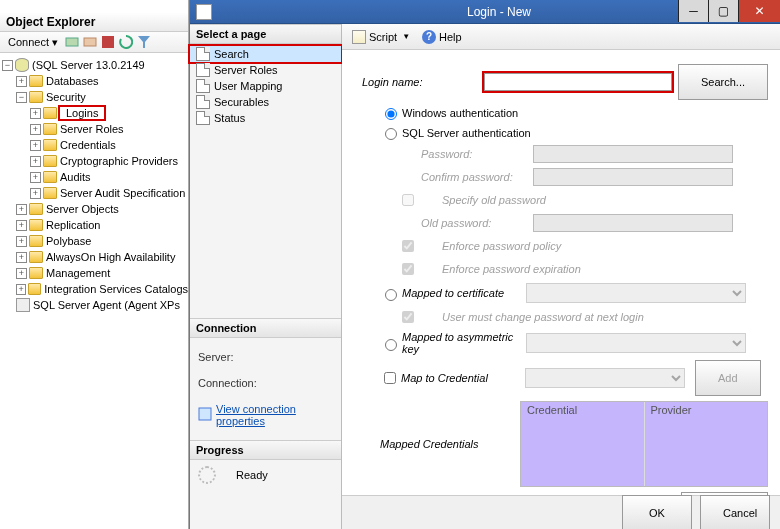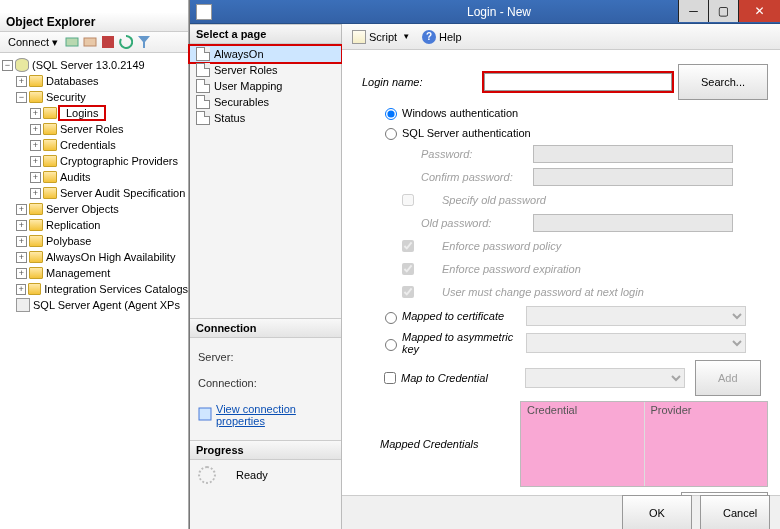--- a/index.html
+++ b/index.html
@@ -51,21 +51,21 @@
   .lbl{ width:130px; color:#000;font-style:italic;}
   .lbl.dis{ color:#a0a0a0;margin-left:23px;}
   .input{ height:18px; border:1px solid #999; background:#fff; padding:0 3px;}
   .input.dis{ background:#e8e8e8; border-color:#bbb;}
   .searchbtn, .btn{ height:36px; border:1px solid #999; background:linear-gradient(#fefefe,#e3e3e3); padding:0 22px; cursor:pointer;}
   .btn.dis{ color:#a0a0a0;}
   .radio, .check{ width:12px; height:12px; margin-right:5px;}
   .sub{ margin-left:18px;}
   .sub2{ margin-left:36px;}
   select.input{ height:20px;}
-  .cred-table{ border:1px solid #bbb; height:86px; background:#f9a8d4; display:flex;}
+  .cred-table{ border:1px solid #bbb; height:86px; background:#c4b5fd; display:flex;}
   .cred-col{ flex:1; border-right:1px solid #ddd; padding:2px 6px; color:#555;}
   .cred-col:last-child{ border-right:none;}
   .footer{ position:absolute; bottom:0; right:0; left:0; height:34px; background:#f0f0f0; border-top:1px solid #ccc; display:flex; justify-content:flex-end; align-items:center; padding:0 10px; gap:8px;}
 </style>
 </head>
 <body>
 
 <div class="oe">
   <div class="oe-title">Object Explorer</div>
   <div class="oe-toolbar">
@@ -188,21 +188,21 @@
       <div class="win-btn win-max">▢</div>
       <div class="win-btn win-close">✕</div>
     </div>
   </div>
 
   <div class="left-panel">
     <div class="section-hdr">Select a page</div>
     <div class="page-list">
       <div class="page-item sel red-box">
           <span class="page-icon"></span>
-          <span>AlwaysOn</span>
+          <span>Search</span>
         </div>
       <div class="page-item">
           <span class="page-icon"></span>
           <span>Server Roles</span>
         </div>
       <div class="page-item">
           <span class="page-icon"></span>
           <span>User Mapping</span>
         </div>
       <div class="page-item">
@@ -279,29 +279,29 @@
           <input class="input dis" style="width: 200px;" disabled="">
         </div>
       <div class="row sub2">
           <input type="checkbox" class="check" checked="" disabled="" style="">
           <span class="lbl dis" style="width:auto">Enforce password policy</span>
         </div>
       <div class="row sub2">
           <input type="checkbox" class="check" checked="" disabled="" style="">
           <span class="lbl dis" style="width:auto">Enforce password expiration</span>
         </div>
-      <div class="row sub2">
-          <input type="checkbox" class="check" checked="" disabled="" style="">
-          <span class="lbl dis" style="width:auto">User must change password at next login</span>
-        </div>
-
       <div class="row sub">
           <input type="radio" class="radio" style="">
           <span class="lbl" style="width:124px">Mapped to certificate</span>
           <select class="input dis" style="width:220px" disabled=""></select>
+        </div>
+
+      <div class="row sub2">
+          <input type="checkbox" class="check" checked="" disabled="" style="">
+          <span class="lbl dis" style="width:auto">User must change password at next login</span>
         </div>
       <div class="row sub">
           <input type="radio" class="radio" style="">
           <span class="lbl" style="width:124px">Mapped to asymmetric key</span>
           <select class="input dis" style="width:220px" disabled=""></select>
         </div>
       <div class="row sub">
           <input type="checkbox" class="check" style="">
           <span class="lbl" style="width:124px">Map to Credential</span>
           <select class="input dis" style="width:160px" disabled=""></select>

